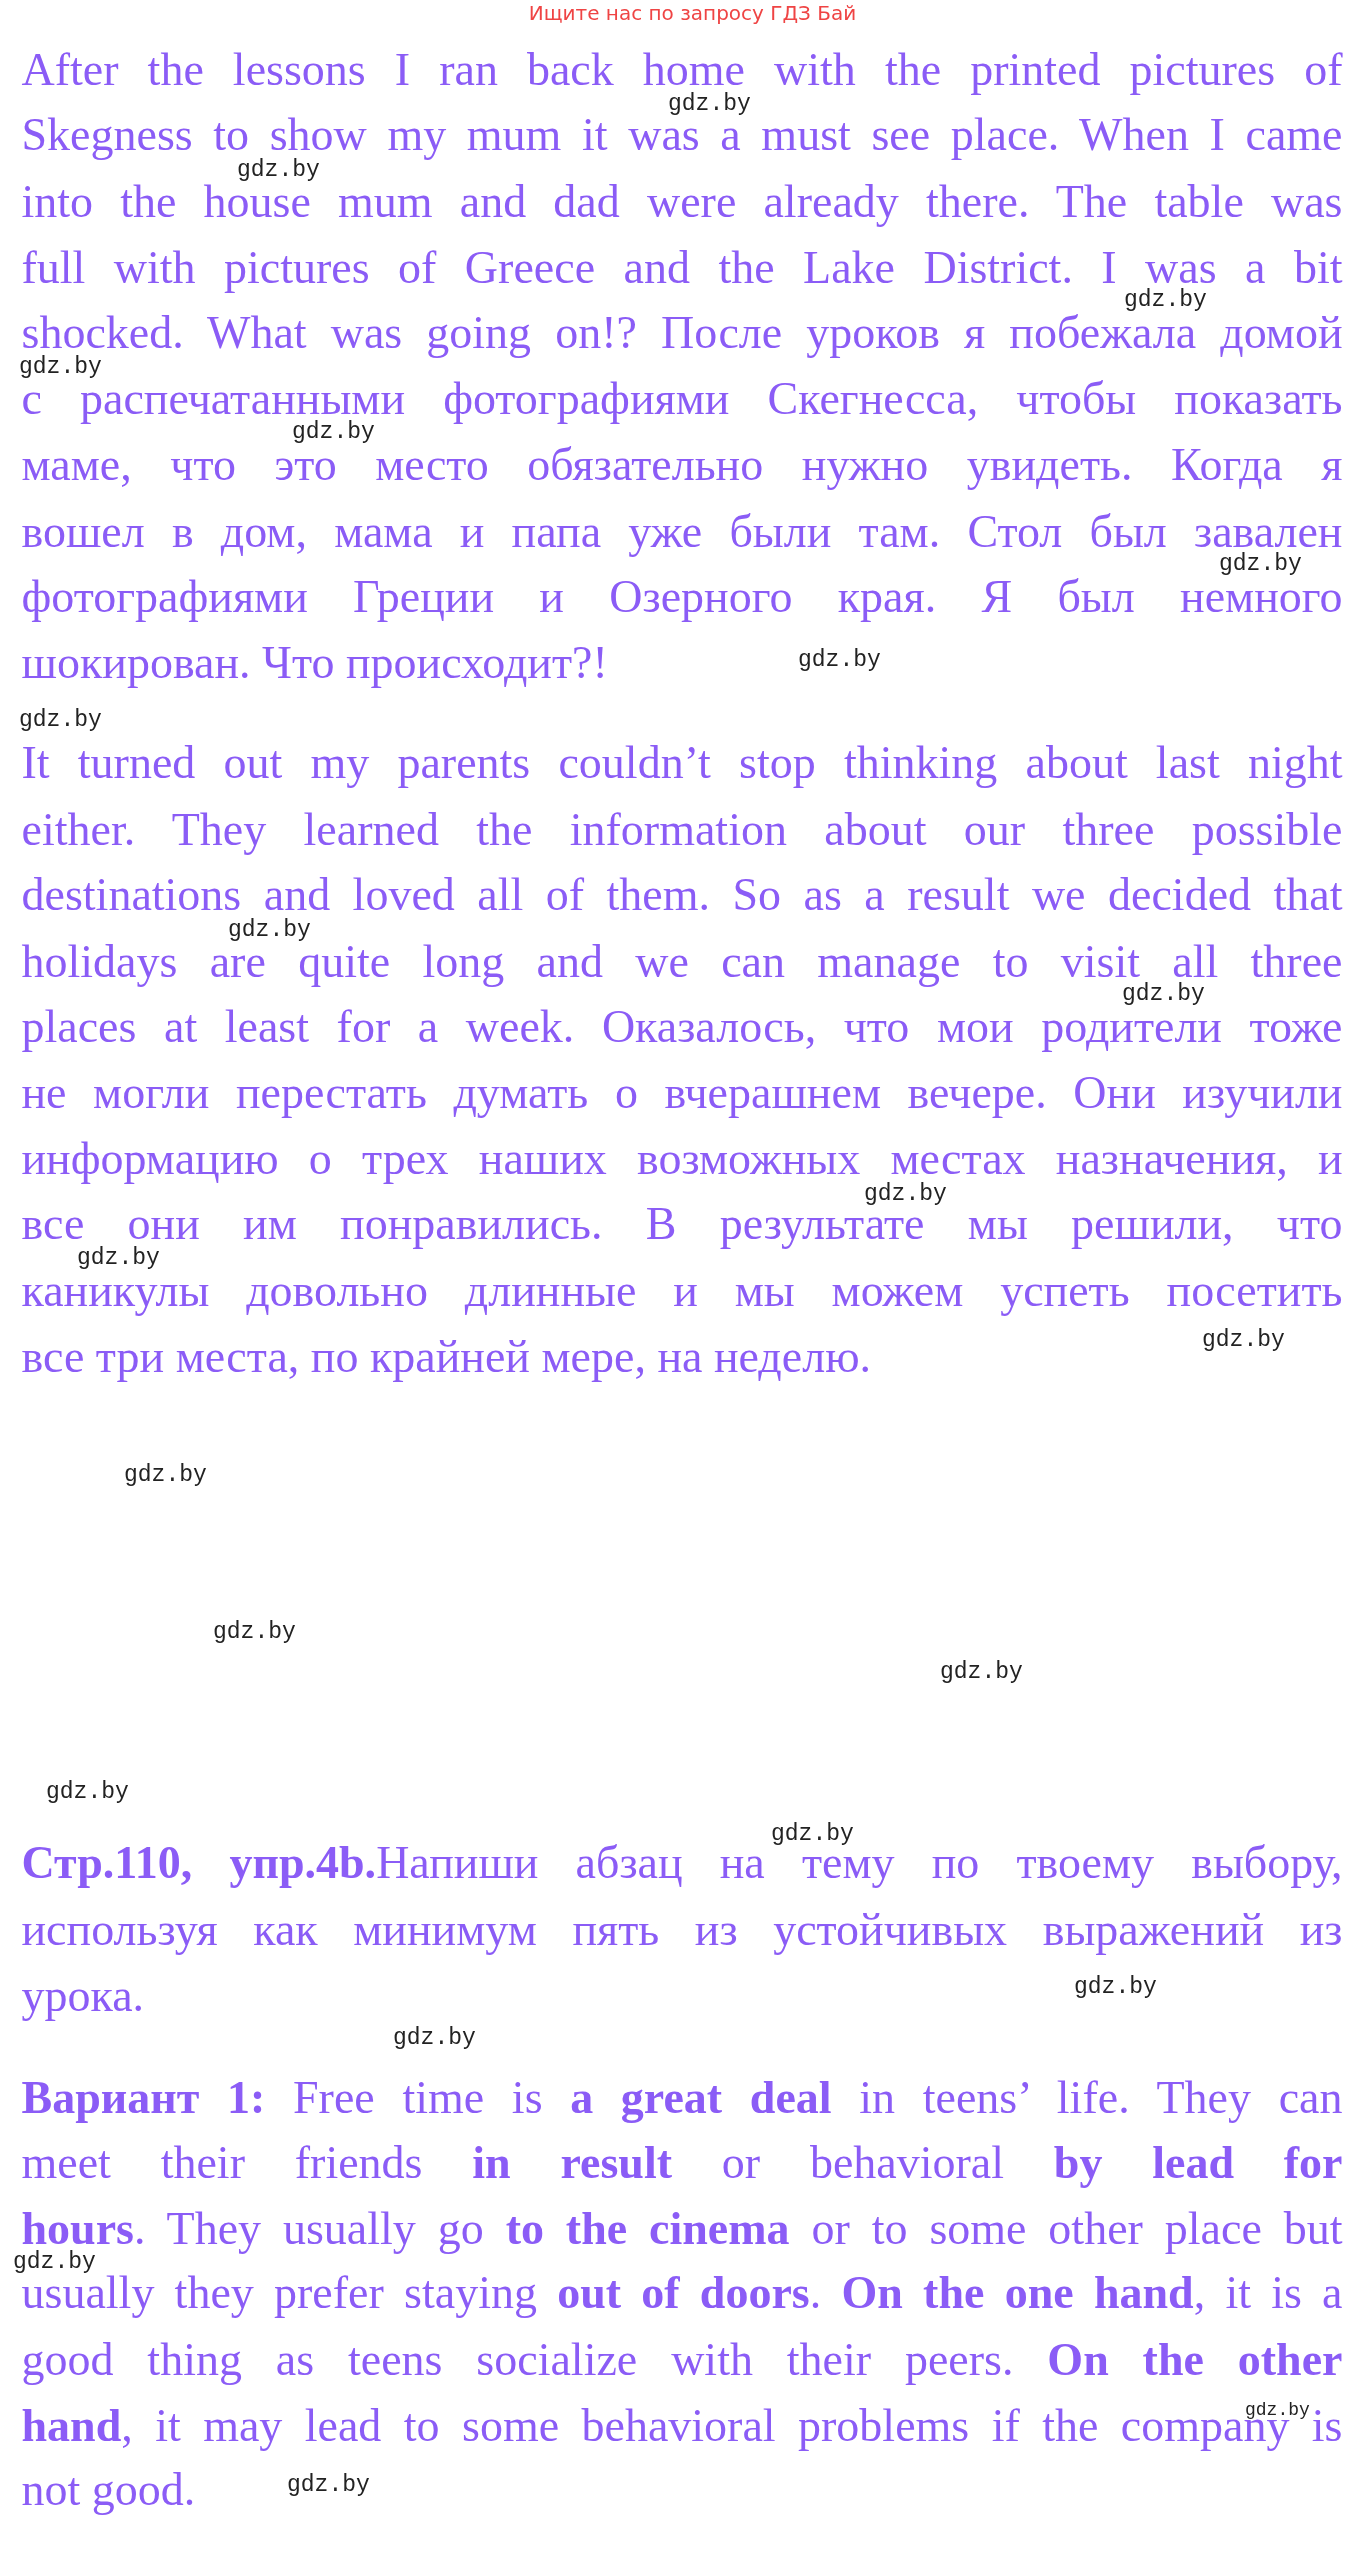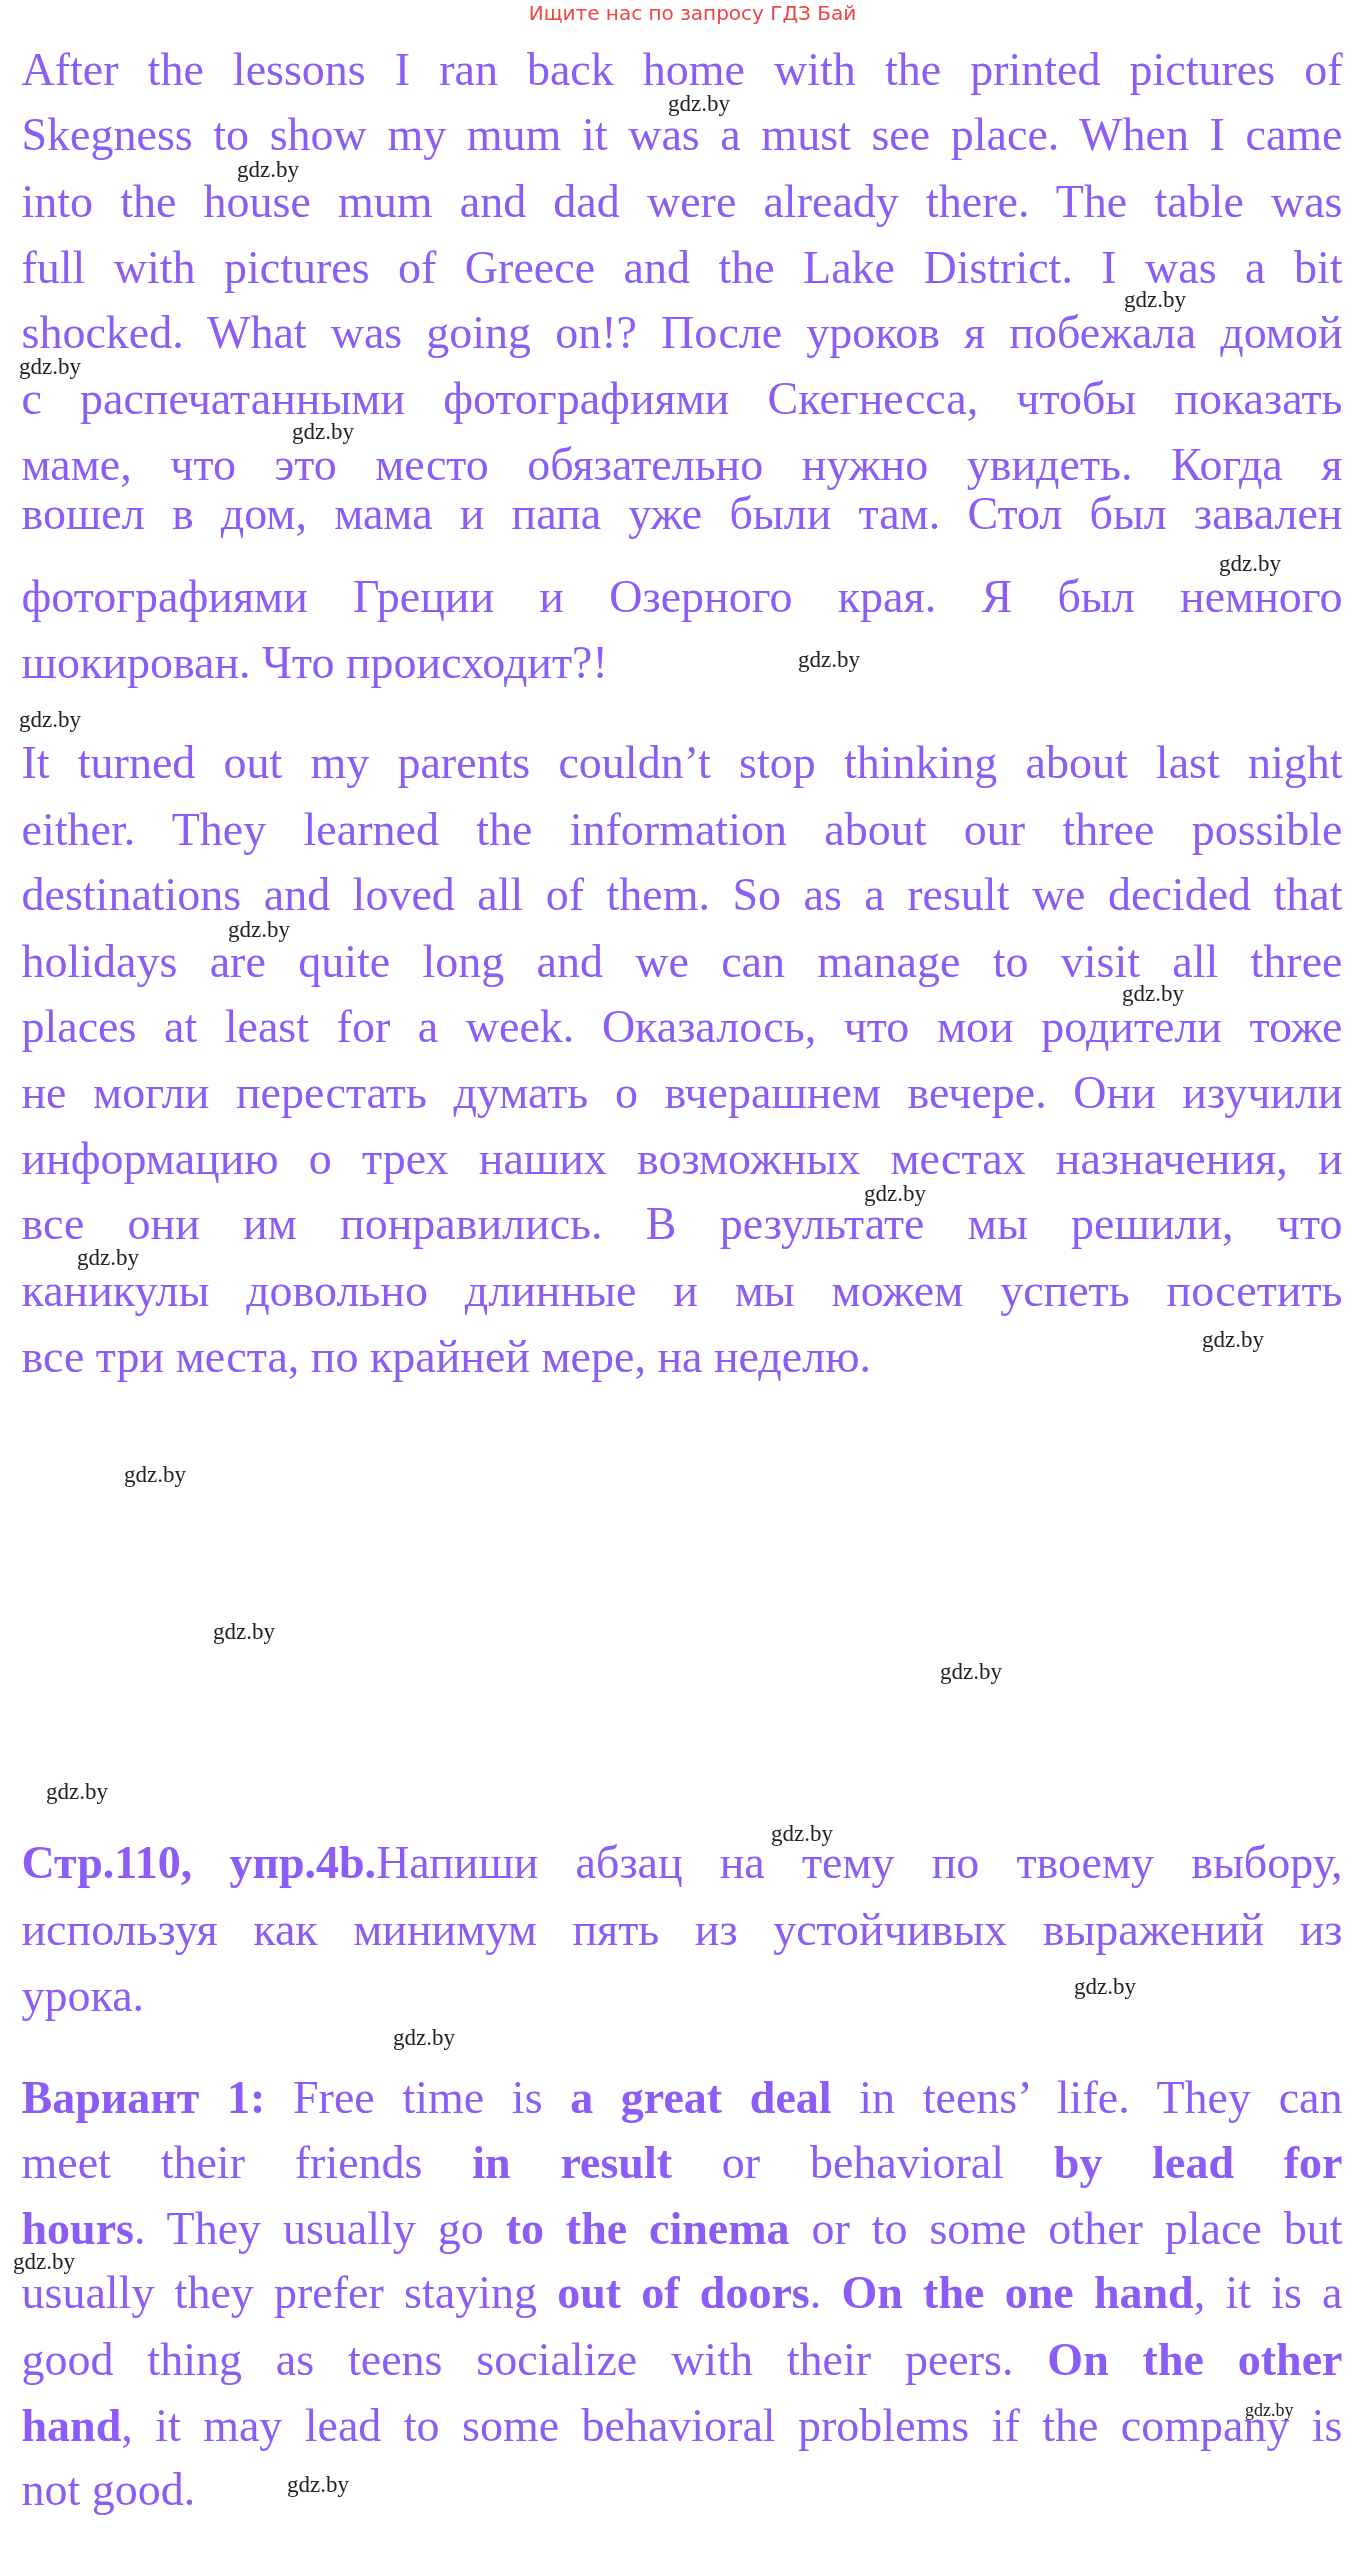--- a/index.html
+++ b/index.html
@@ -13,21 +13,21 @@
   }
   .line {
     position: absolute; left: 21.5px; width: 1321px; height: 65px; line-height: 65px;
     font-family: "Liberation Serif", "DejaVu Serif", serif; font-size: 46px; color: #8b5cf6;
     white-space: nowrap; text-align: justify; text-align-last: justify;
   }
   .line.last { text-align: left; text-align-last: left; }
   .line b { font-weight: bold; }
   .wm {
     position: absolute;
-    font-family: Liberation Serif, serif; font-size: 23px; color: #222;
+    font-family: Liberation Mono, monospace; font-size: 23px; color: #222;
     line-height: 26px; white-space: nowrap;
   }
   .wm.small { font-size: 18px; line-height: 20.6px; }
   .footer {
     position: absolute; left: 0; top: 2524px; width: 1353px; height: 31px; line-height: 31px;
     text-align: center;
     font-family: "DejaVu Sans", "Liberation Sans", sans-serif; font-size: 21.5px; color: #4a168c;
     white-space: pre;
   }
 </style>
@@ -39,21 +39,21 @@
   <div class="top-banner">Ищите нас по запросу ГДЗ Бай</div>
 
   <div>
     <div class="line" style="top:37px">After the lessons I ran back home with the printed pictures of</div>
     <div class="line" style="top:102px">Skegness to show my mum it was a must see place. When I came</div>
     <div class="line" style="top:169px">into the house mum and dad were already there. The table was</div>
     <div class="line" style="top:235px">full with pictures of Greece and the Lake District. I was a bit</div>
     <div class="line" style="top:300px">shocked. What was going on!? После уроков я побежала домой</div>
     <div class="line" style="top:366px">с распечатанными фотографиями Скегнесса, чтобы показать</div>
     <div class="line" style="top:432px">маме, что это место обязательно нужно увидеть. Когда я</div>
-    <div class="line" style="top:481px">вошел в дом, мама и папа уже были там. Стол был завален</div>
+    <div class="line" style="top:499px">вошел в дом, мама и папа уже были там. Стол был завален</div>
     <div class="line" style="top:564px">фотографиями Греции и Озерного края. Я был немного</div>
     <div class="line last" style="top:630px">шокирован. Что происходит?!</div>
   </div>
 
   <div>
     <div class="line" style="top:730px">It turned out my parents couldn’t stop thinking about last night</div>
     <div class="line" style="top:797px">either. They learned the information about our three possible</div>
     <div class="line" style="top:862px">destinations and loved all of them. So as a result we decided that</div>
     <div class="line" style="top:929px">holidays are quite long and we can manage to visit all three</div>
     <div class="line" style="top:994px">places at least for a week. Оказалось, что мои родители тоже</div>

